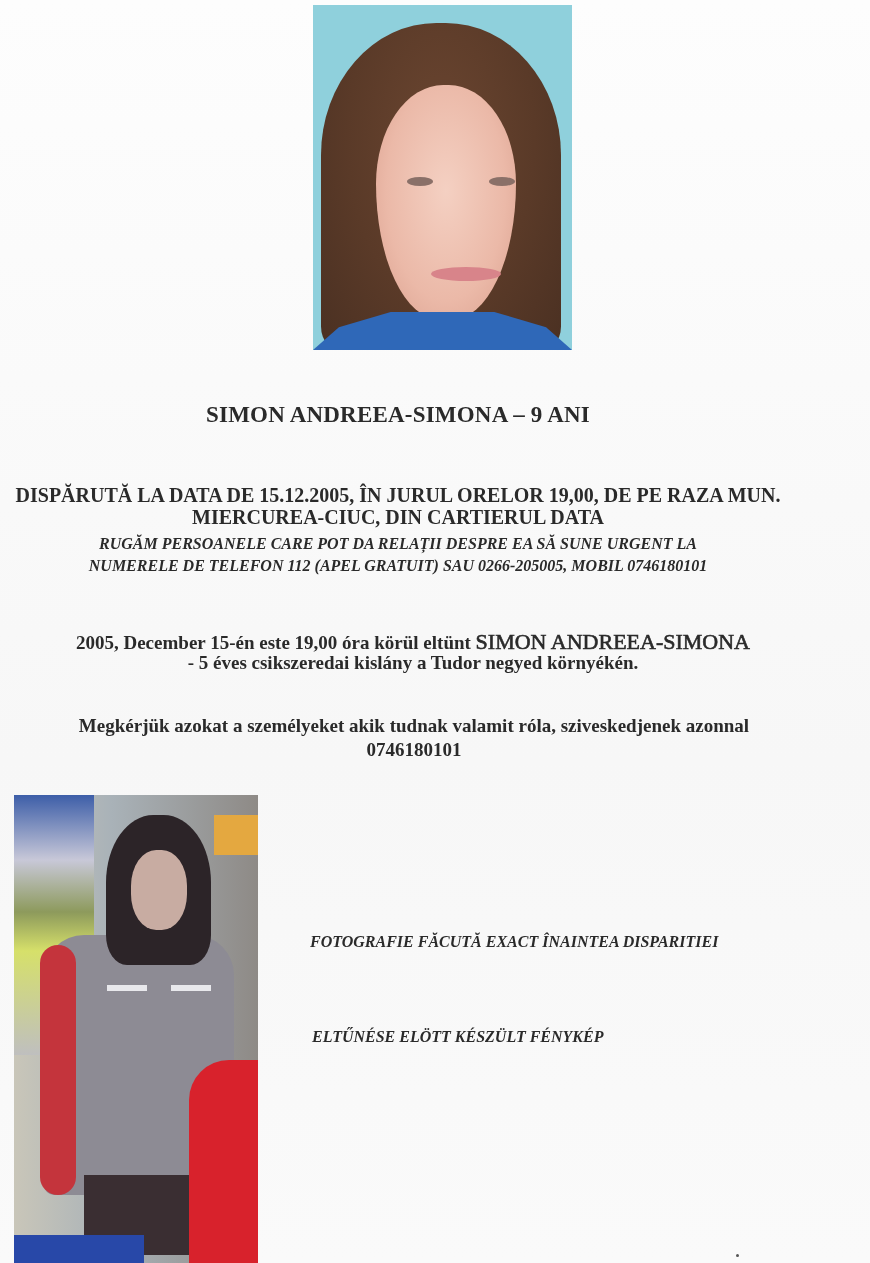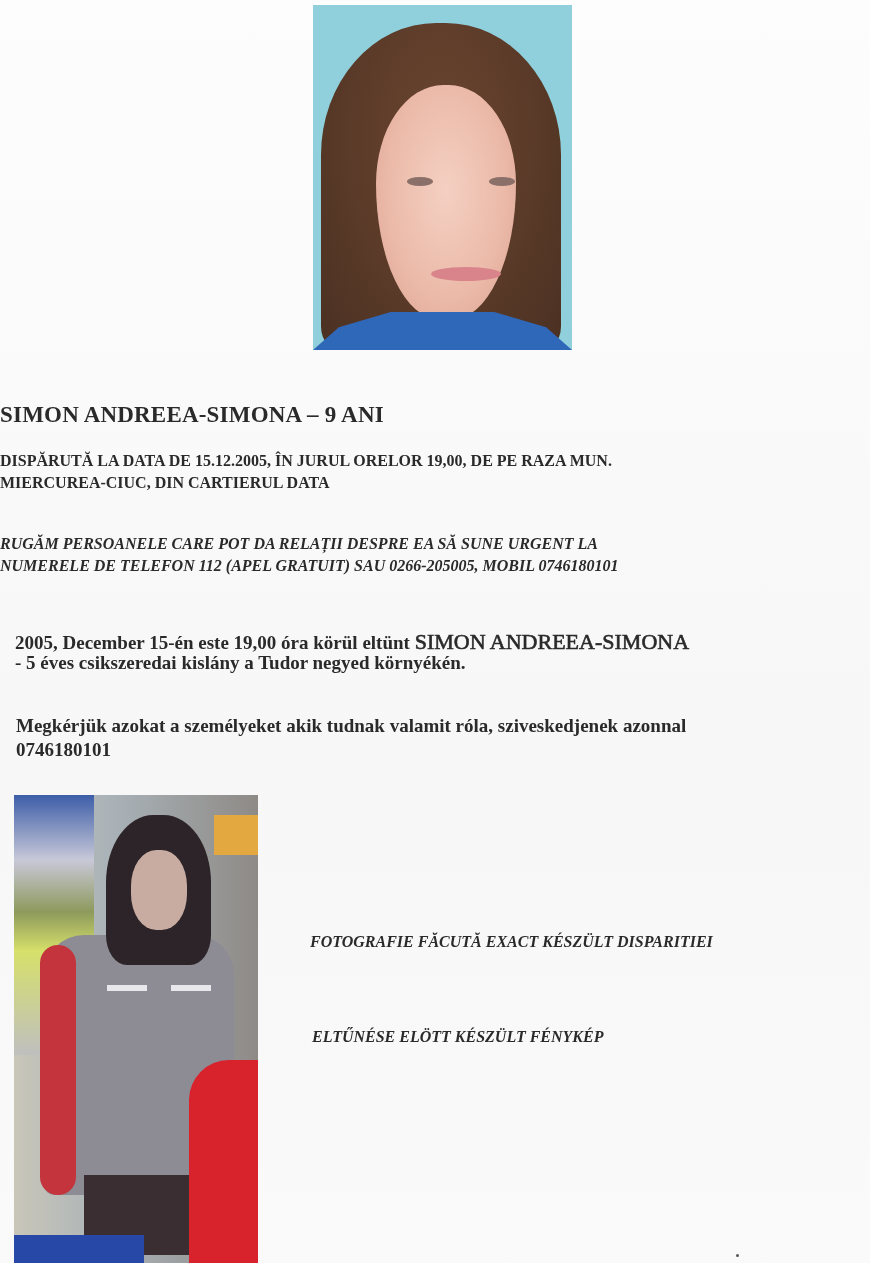--- a/index.html
+++ b/index.html
@@ -49,23 +49,23 @@
       position: absolute; left: 30px; top: 140px; width: 190px; height: 260px;
       background: #8d8b94; border-radius: 40px 40px 10px 10px;
     }
     .photo2 .sleeve { position: absolute; left: 26px; top: 150px; width: 36px; height: 250px; background: #c4343c; border-radius: 20px; }
     .photo2 .stripe { position: absolute; height: 6px; width: 40px; background: #e8e8ec; top: 190px; }
     .photo2 .stripe.a { left: 93px; } .photo2 .stripe.b { left: 157px; }
     .photo2 .pants { position: absolute; left: 70px; top: 380px; width: 110px; height: 80px; background: #3a2e32; }
     .photo2 .red { position: absolute; left: 175px; top: 265px; width: 80px; height: 210px; background: #d8222c; border-radius: 40px 0 0 0; }
     .photo2 .blue { position: absolute; left: 0; top: 440px; width: 130px; height: 30px; background: #2848a8; }
 
-    .text { position: absolute; left: 0; width: 796px; text-align: left; font-weight: bold; white-space: nowrap; }
+    .text { position: absolute; left: 0; width: 796px; text-align: center; font-weight: bold; white-space: nowrap; }
     .title { top: 402px; font-size: 23px; letter-spacing: 0.2px; }
-    .ro-1 { top: 450px; font-size: 16px; line-height: 22px; }
+    .ro-1 { top: 484px; font-size: 20px; line-height: 22px; }
     .ro-2 { top: 533px; font-size: 16px; line-height: 22px; font-style: italic; }
     .hu-1 { top: 632px; font-size: 19px; line-height: 20px; margin-left: 15px; }
     .hu-1 .name { font-size: 22px; font-weight: normal; -webkit-text-stroke: 0.6px #2a2a2a; }
     .hu-2 { top: 714px; font-size: 19px; line-height: 24px; margin-left: 16px; }
     .cap { position: absolute; font-weight: bold; font-style: italic; font-size: 16px; white-space: nowrap; }
     .cap-ro { left: 310px; top: 933px; }
     .cap-hu { left: 312px; top: 1028px; text-align: right; }
     .speck { position: absolute; left: 736px; top: 1254px; width: 3px; height: 3px; background: #555; border-radius: 50%; }
   </style>
 </head>
@@ -111,17 +111,17 @@
     <div class="sleeve"></div>
     <div class="stripe a"></div>
     <div class="stripe b"></div>
     <div class="hair2"></div>
     <div class="face2"></div>
     <div class="pants"></div>
     <div class="red"></div>
     <div class="blue"></div>
   </div>
 
-  <div class="cap cap-ro">FOTOGRAFIE FĂCUTĂ EXACT KÉSZÜLT DISPARITIEI</div>
+  <div class="cap cap-ro">FOTOGRAFIE FĂCUTĂ EXACT ÎNAINTEA DISPARITIEI</div>
   <div class="cap cap-hu">ELTŰNÉSE ELÖTT KÉSZÜLT FÉNYKÉP</div>
 
   <div class="speck"></div>
 </div>
 
 </body></html>

